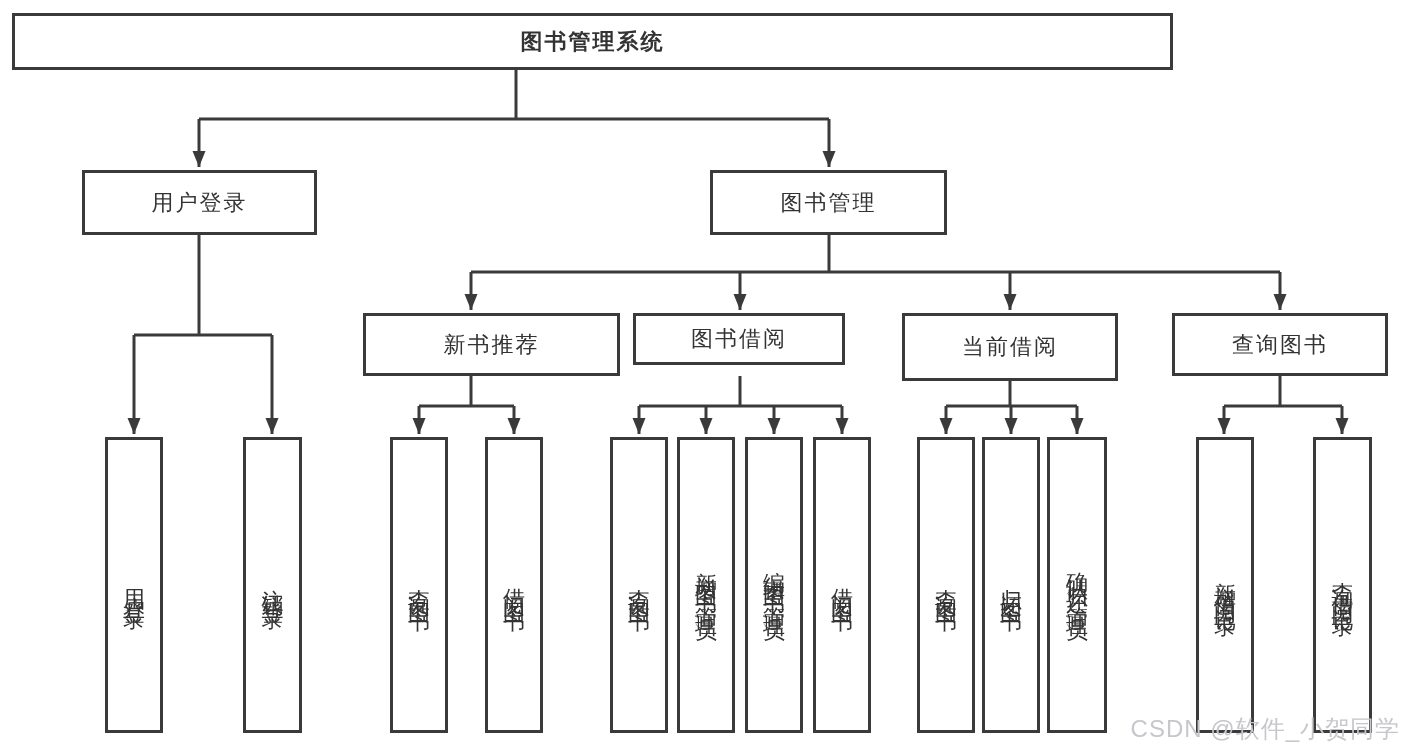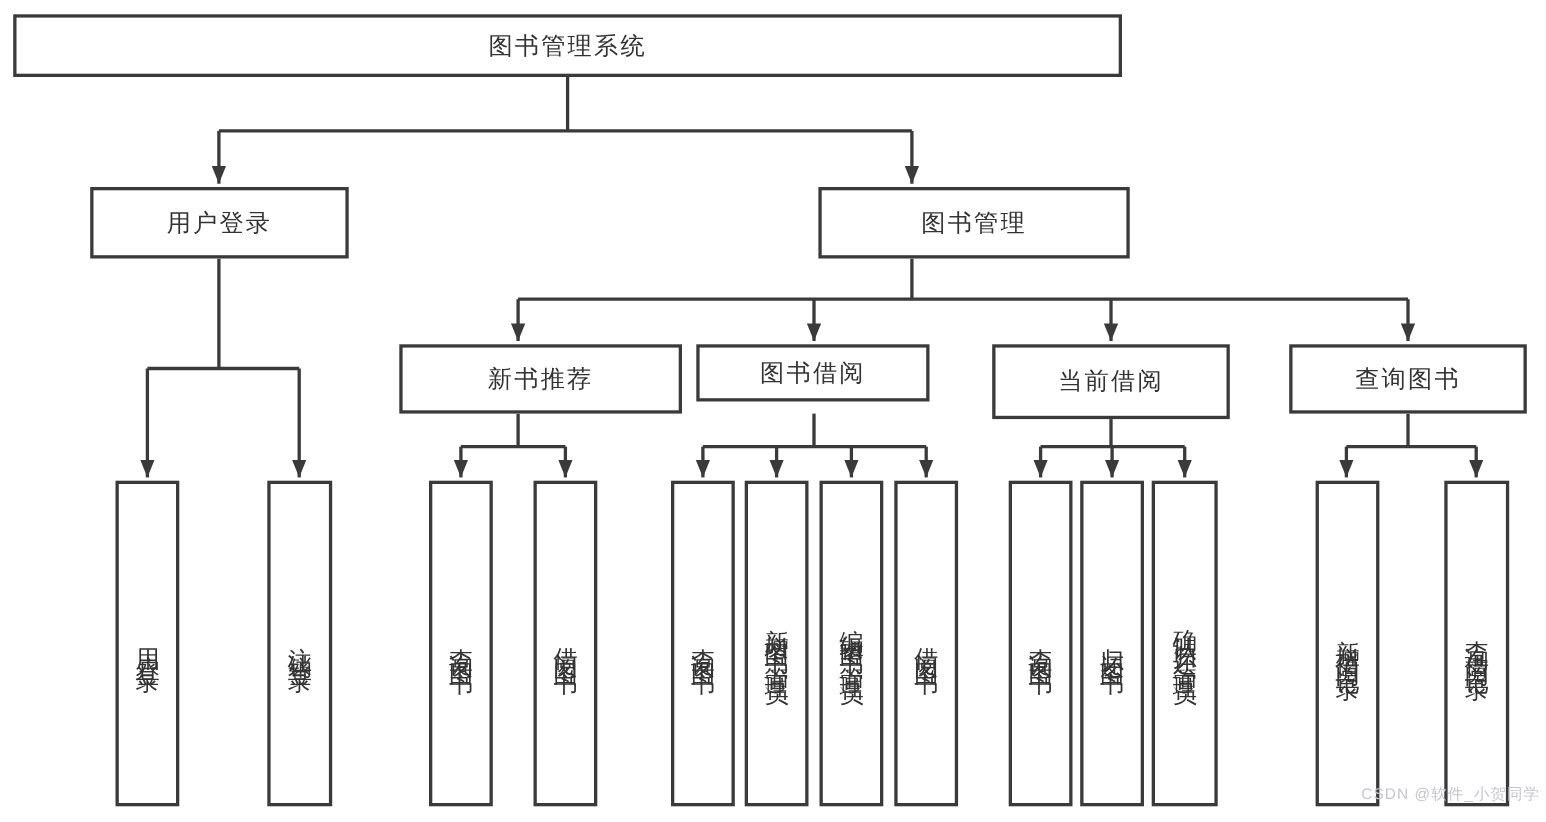--- a/index.html
+++ b/index.html
@@ -35,21 +35,21 @@
   .vbox span{
     writing-mode:vertical-rl;
     text-orientation:mixed;
     font-size:22px;
     letter-spacing:7px;
     line-height:1.1;
   }
   .wm{
     position:absolute;
     top:713px;right:5px;
-    font-size:14px;
+    font-size:24px;
     letter-spacing:1px;
     color:var(--wm);
     z-index:6;
     white-space:nowrap;
   }
 </style>
 </head>
 <body>
 
 <div class="canvas">
@@ -109,28 +109,28 @@
     </g>
 
     <g>
       <line x1="1280" y1="376" x2="1280" y2="406"></line>
       <line x1="1224" y1="406" x2="1342" y2="406"></line>
       <line x1="1224" y1="406" x2="1224" y2="434" marker-end="url(#ah)"></line>
       <line x1="1342" y1="406" x2="1342" y2="434" marker-end="url(#ah)"></line>
     </g>
   </svg>
 
-  <div class="box hbox" style="left:12px;top:13px;width:1008px;height:57px;">
+  <div class="box hbox" style="left:12px;top:13px;width:1161px;height:57px;font-weight:bold;">
     <span>图书管理系统</span>
   </div>
 
   <div class="box hbox" style="left:82px;top:170px;width:235px;height:65px;">
     <span>用户登录</span>
   </div>
-  <div class="box hbox" style="left:710px;top:170px;width:283px;height:65px;margin-left:34px;">
+  <div class="box hbox" style="left:710px;top:170px;width:237px;height:65px;">
     <span>图书管理</span>
   </div>
 
   <div class="box hbox" style="left:363px;top:313px;width:257px;height:63px;">
     <span>新书推荐</span>
   </div>
   <div class="box hbox" style="left:633px;top:313px;width:212px;height:52px;">
     <span>图书借阅</span>
   </div>
   <div class="box hbox" style="left:902px;top:313px;width:216px;height:68px;">

